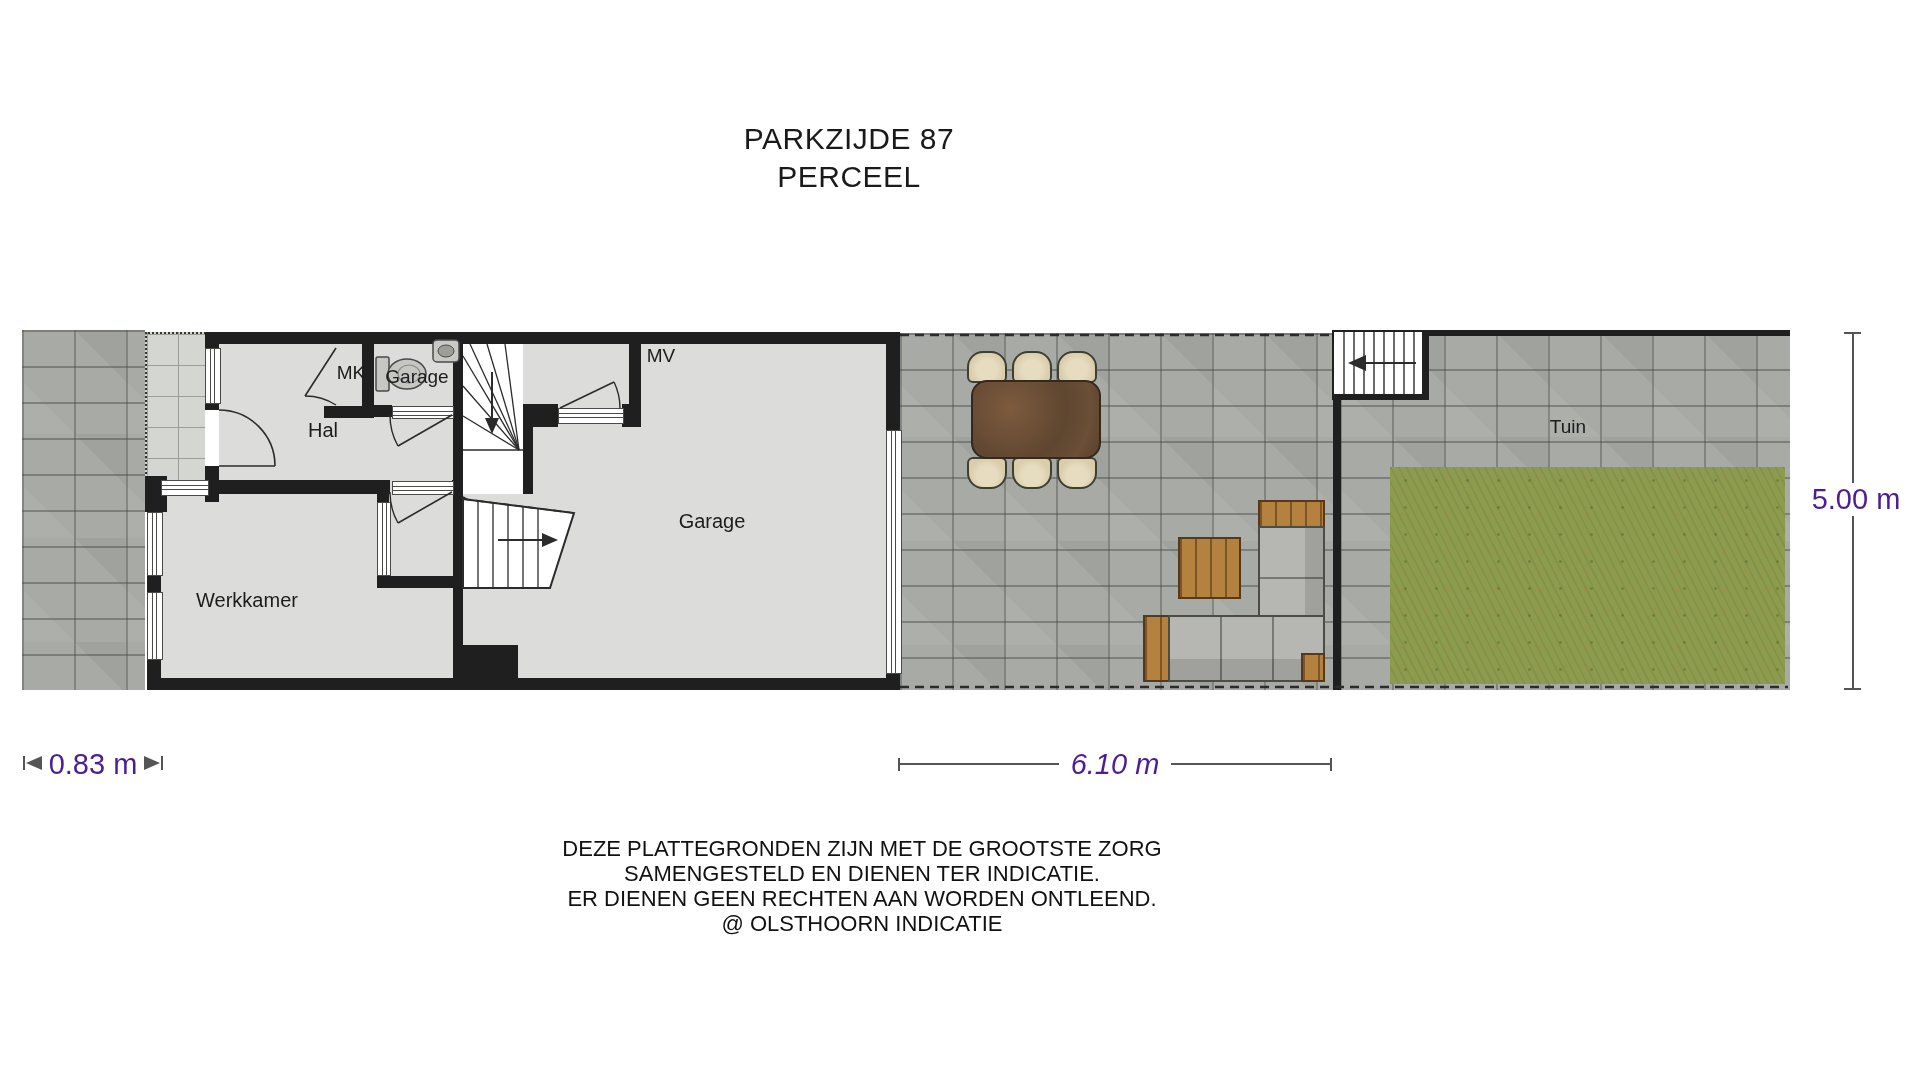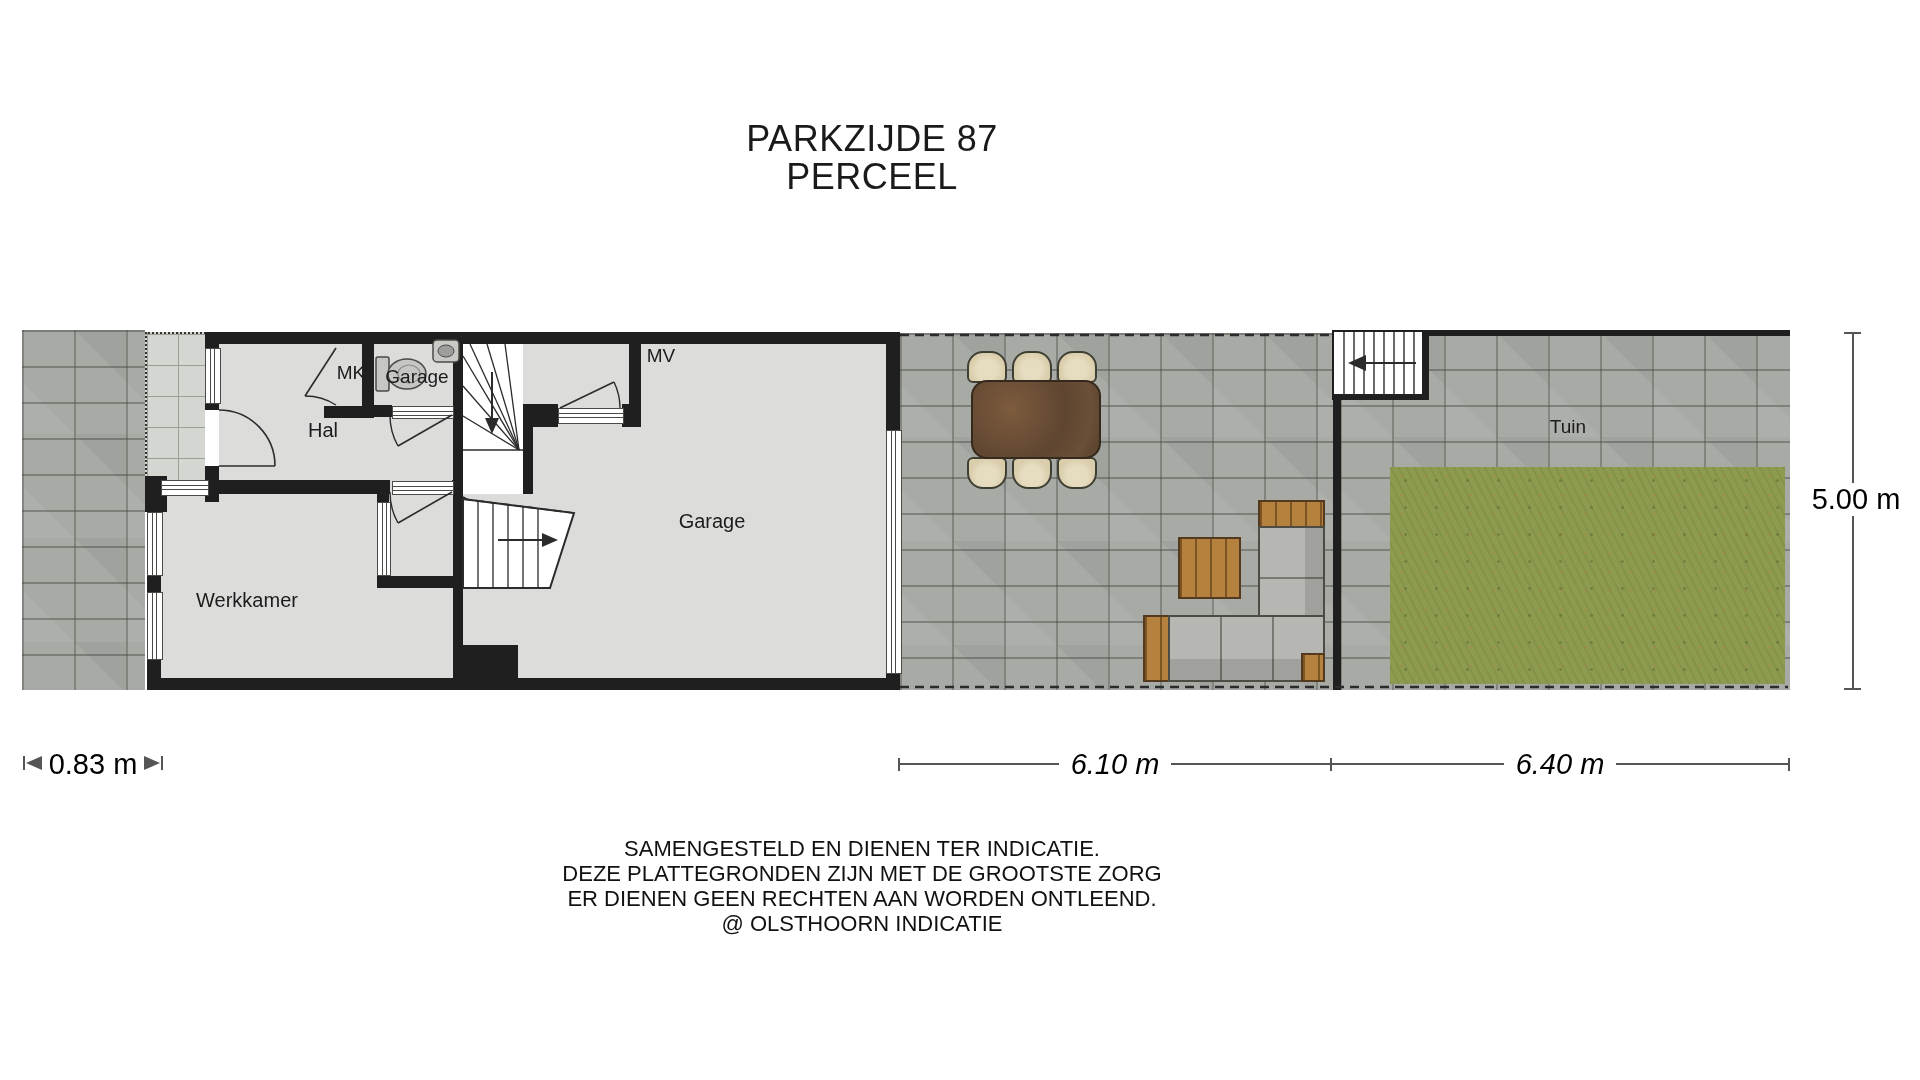--- a/index.html
+++ b/index.html
@@ -46,25 +46,25 @@
     background-image:
       linear-gradient(90deg, transparent 0 45px, rgba(0,0,0,.12) 45px 100%),
       repeating-linear-gradient(180deg, transparent 0 49px, rgba(70,70,64,.55) 49px 51px);
     border:2px solid #4c4c45;}
   .sofa-h{position:absolute;box-sizing:border-box;background-color:var(--sofa,#b6b6b2);
     background-image:
       linear-gradient(180deg, transparent 0 42px, rgba(0,0,0,.12) 42px 100%),
       repeating-linear-gradient(90deg, transparent 0 50px, rgba(70,70,64,.55) 50px 52px);
     border:2px solid #4c4c45;}
   
-  .title-block{position:absolute;left:687px;top:120px;width:370px;text-align:center;
-    font-size:36px;line-height:38px;letter-spacing:.5px;}
+  .title-block{position:absolute;left:664px;top:120px;width:370px;text-align:center;
+    font-size:30px;line-height:38px;letter-spacing:.5px;}
   .room-label{position:absolute;transform:translate(-50%,-50%);font-size:19px;color:#1c1c1c;white-space:nowrap;}
   .room-label.big{font-size:20px;}
-  .dim-label{font-size:29px;color:#000000;white-space:nowrap;}
+  .dim-label{font-size:29px;color:#4c1d95;white-space:nowrap;}
   .dim-row{position:absolute;display:flex;align-items:center;height:30px;}
   .dim-row .dline{flex:1;height:2px;background:#555;}
   .dim-row .dtick{width:2px;height:13px;background:#555;}
   .dim-row .dim-label{padding:0 12px;font-style:italic;}
   .disclaimer{position:absolute;left:462px;top:836px;width:800px;text-align:center;
     font-size:22px;line-height:25px;color:#111;}
   .ext-stairs{position:absolute;background:#fff;box-sizing:border-box;
     border:2px solid var(--wall,#1f1f1f);border-right-width:7px;border-bottom-width:6px;}
   svg.overlay{position:absolute;left:0;top:0;pointer-events:none;color:var(--line,#2b2b2b);}
 </style>
@@ -221,35 +221,28 @@
   <div class="dim-label abs" style="left:40px;top:748px;width:106px;text-align:center;">0.83 m</div>
 
   <div class="dim-row" style="left:898px;top:749px;width:434px;">
     <div class="dtick"></div>
     <div class="dline"></div>
     <div class="dim-label">6.10 m</div>
     <div class="dline"></div>
     <div class="dtick"></div>
   </div>
 
-  <div class="dim-row" style="left:1330px;top:749px;width:460px;">
-    <div class="dtick"></div>
-    <div class="dline"></div>
-    <div class="dim-label">6.40 m</div>
-    <div class="dline"></div>
-    <div class="dtick"></div>
-  </div>
 
   <div class="abs" style="left:1844px;top:332px;width:20px;height:358px;">
     <div class="abs" style="left:0;top:0;width:17px;height:2px;background:#555;"></div>
     <div class="abs" style="left:8px;top:2px;width:2px;height:354px;background:#555;"></div>
     <div class="abs" style="left:0;top:356px;width:17px;height:2px;background:#555;"></div>
   </div>
   <div class="dim-label abs" style="left:1808px;top:483px;width:96px;text-align:center;background:#fff;">5.00 m</div>
 
   <div class="disclaimer">
+    <div>DEZE PLATTEGRONDEN ZIJN MET DE GROOTSTE ZORG</div>
     <div>SAMENGESTELD EN DIENEN TER INDICATIE.</div>
-    <div>DEZE PLATTEGRONDEN ZIJN MET DE GROOTSTE ZORG</div>
     <div>ER DIENEN GEEN RECHTEN AAN WORDEN ONTLEEND.</div>
     <div>@ OLSTHOORN INDICATIE</div>
   </div>
 
 </div>
 
 </body></html>

